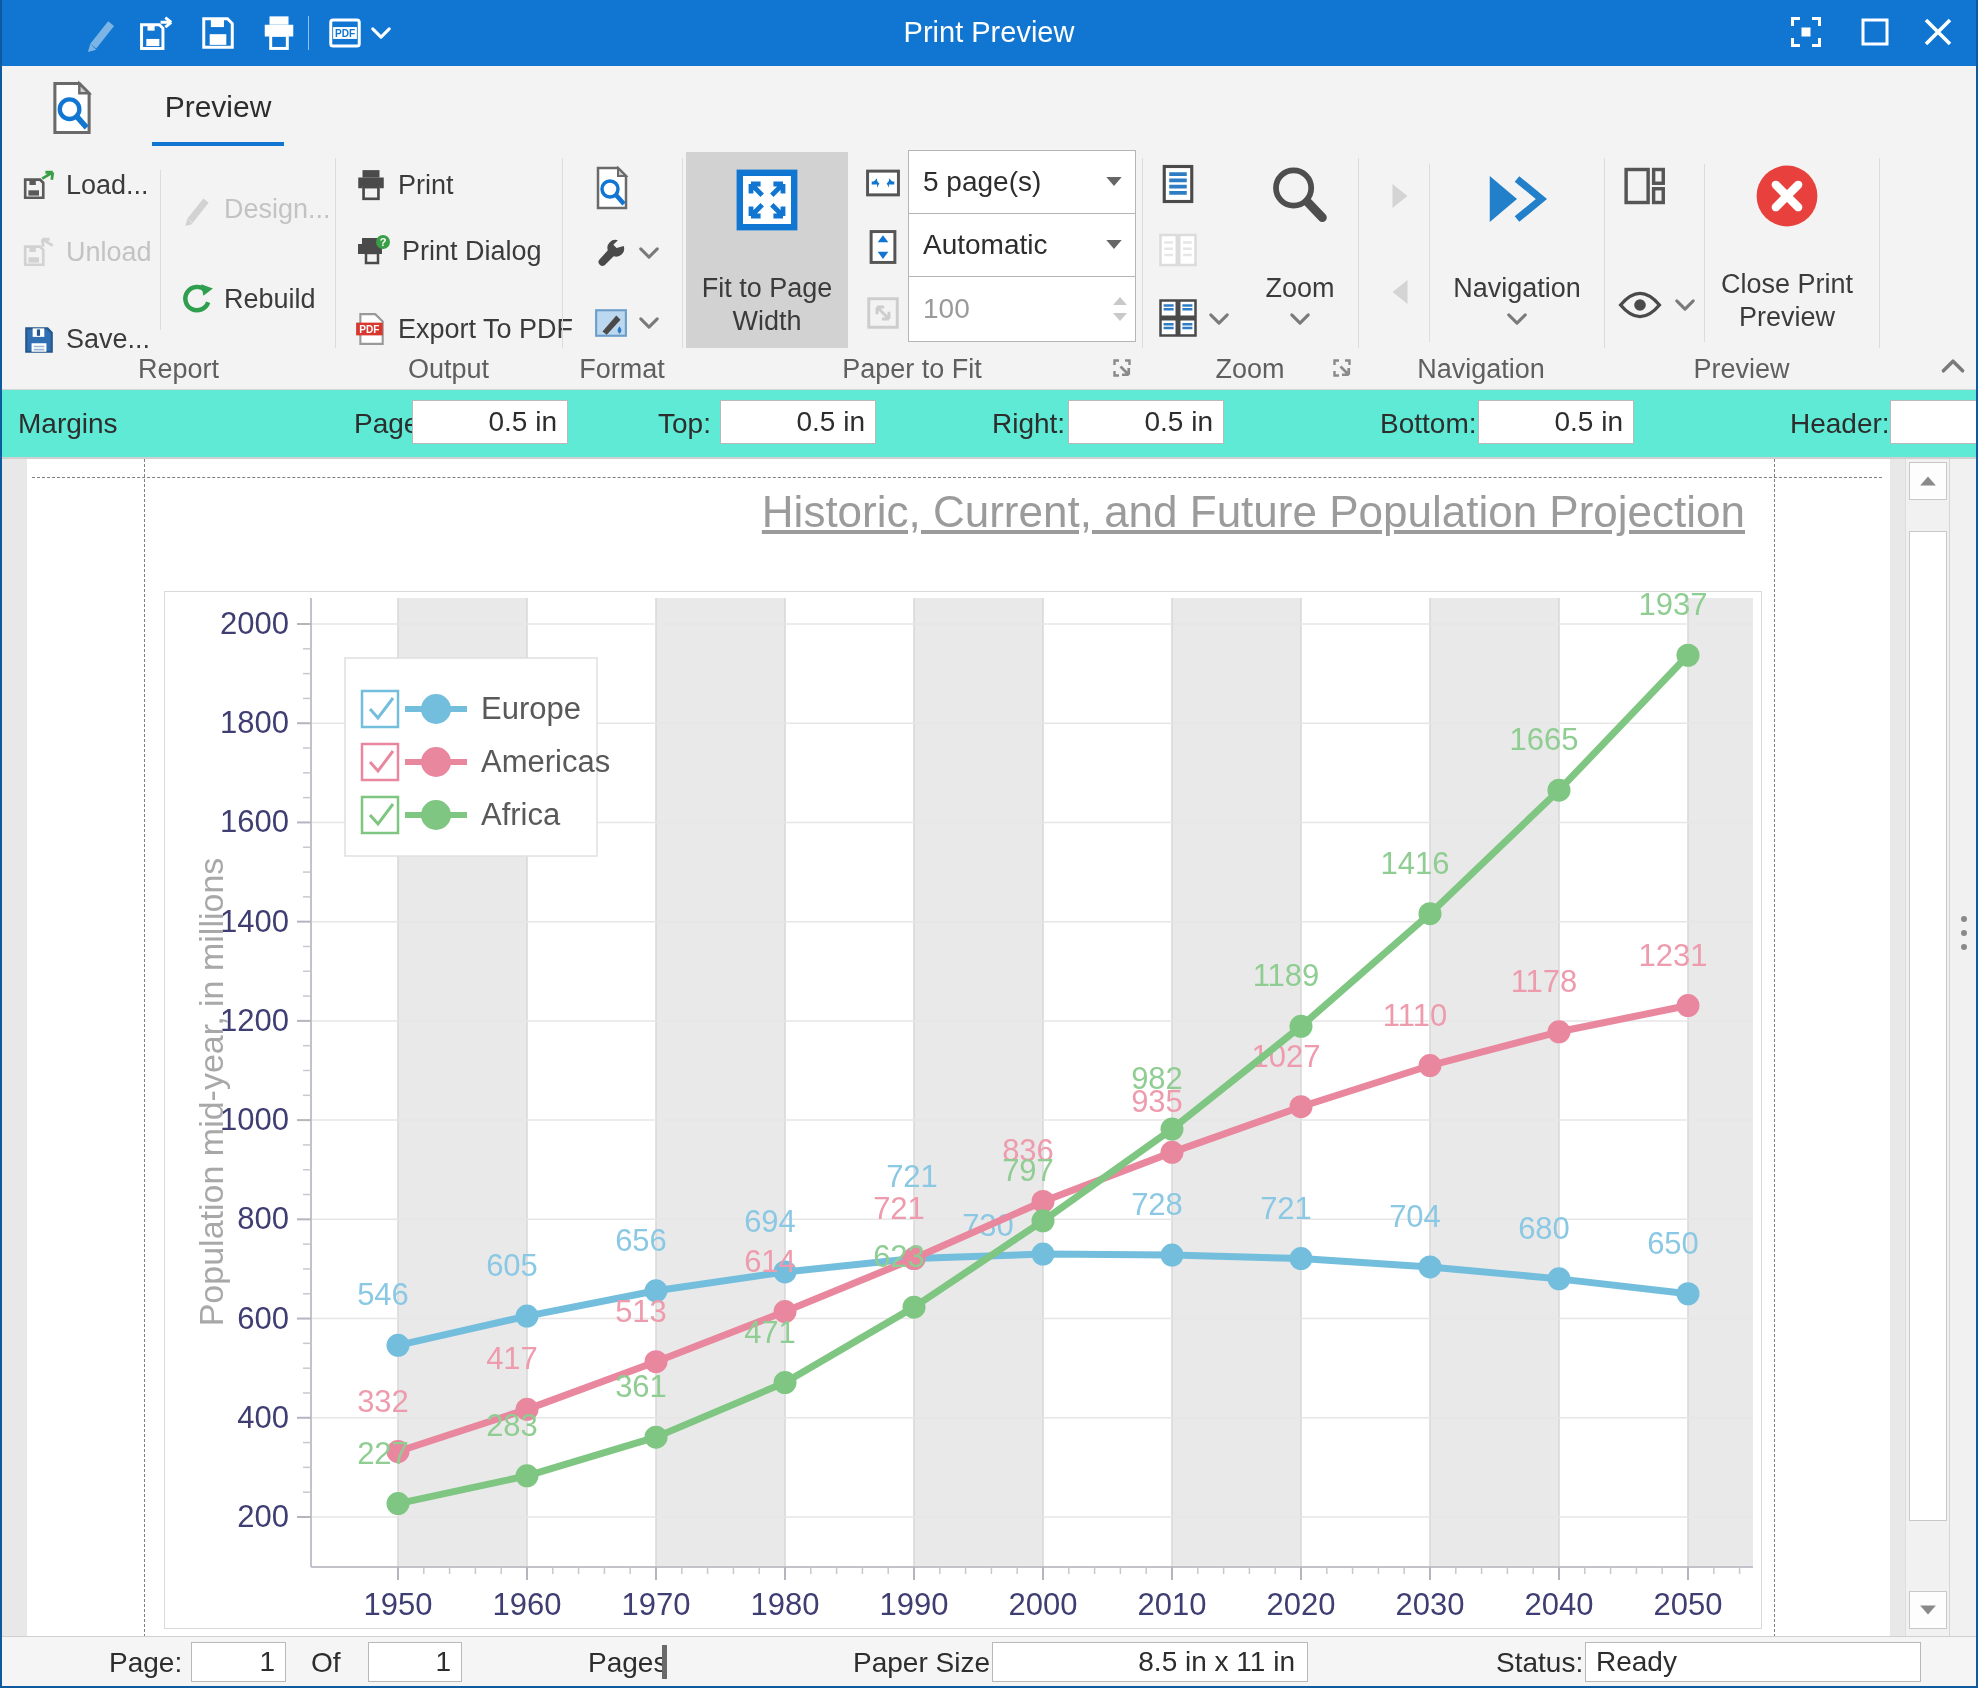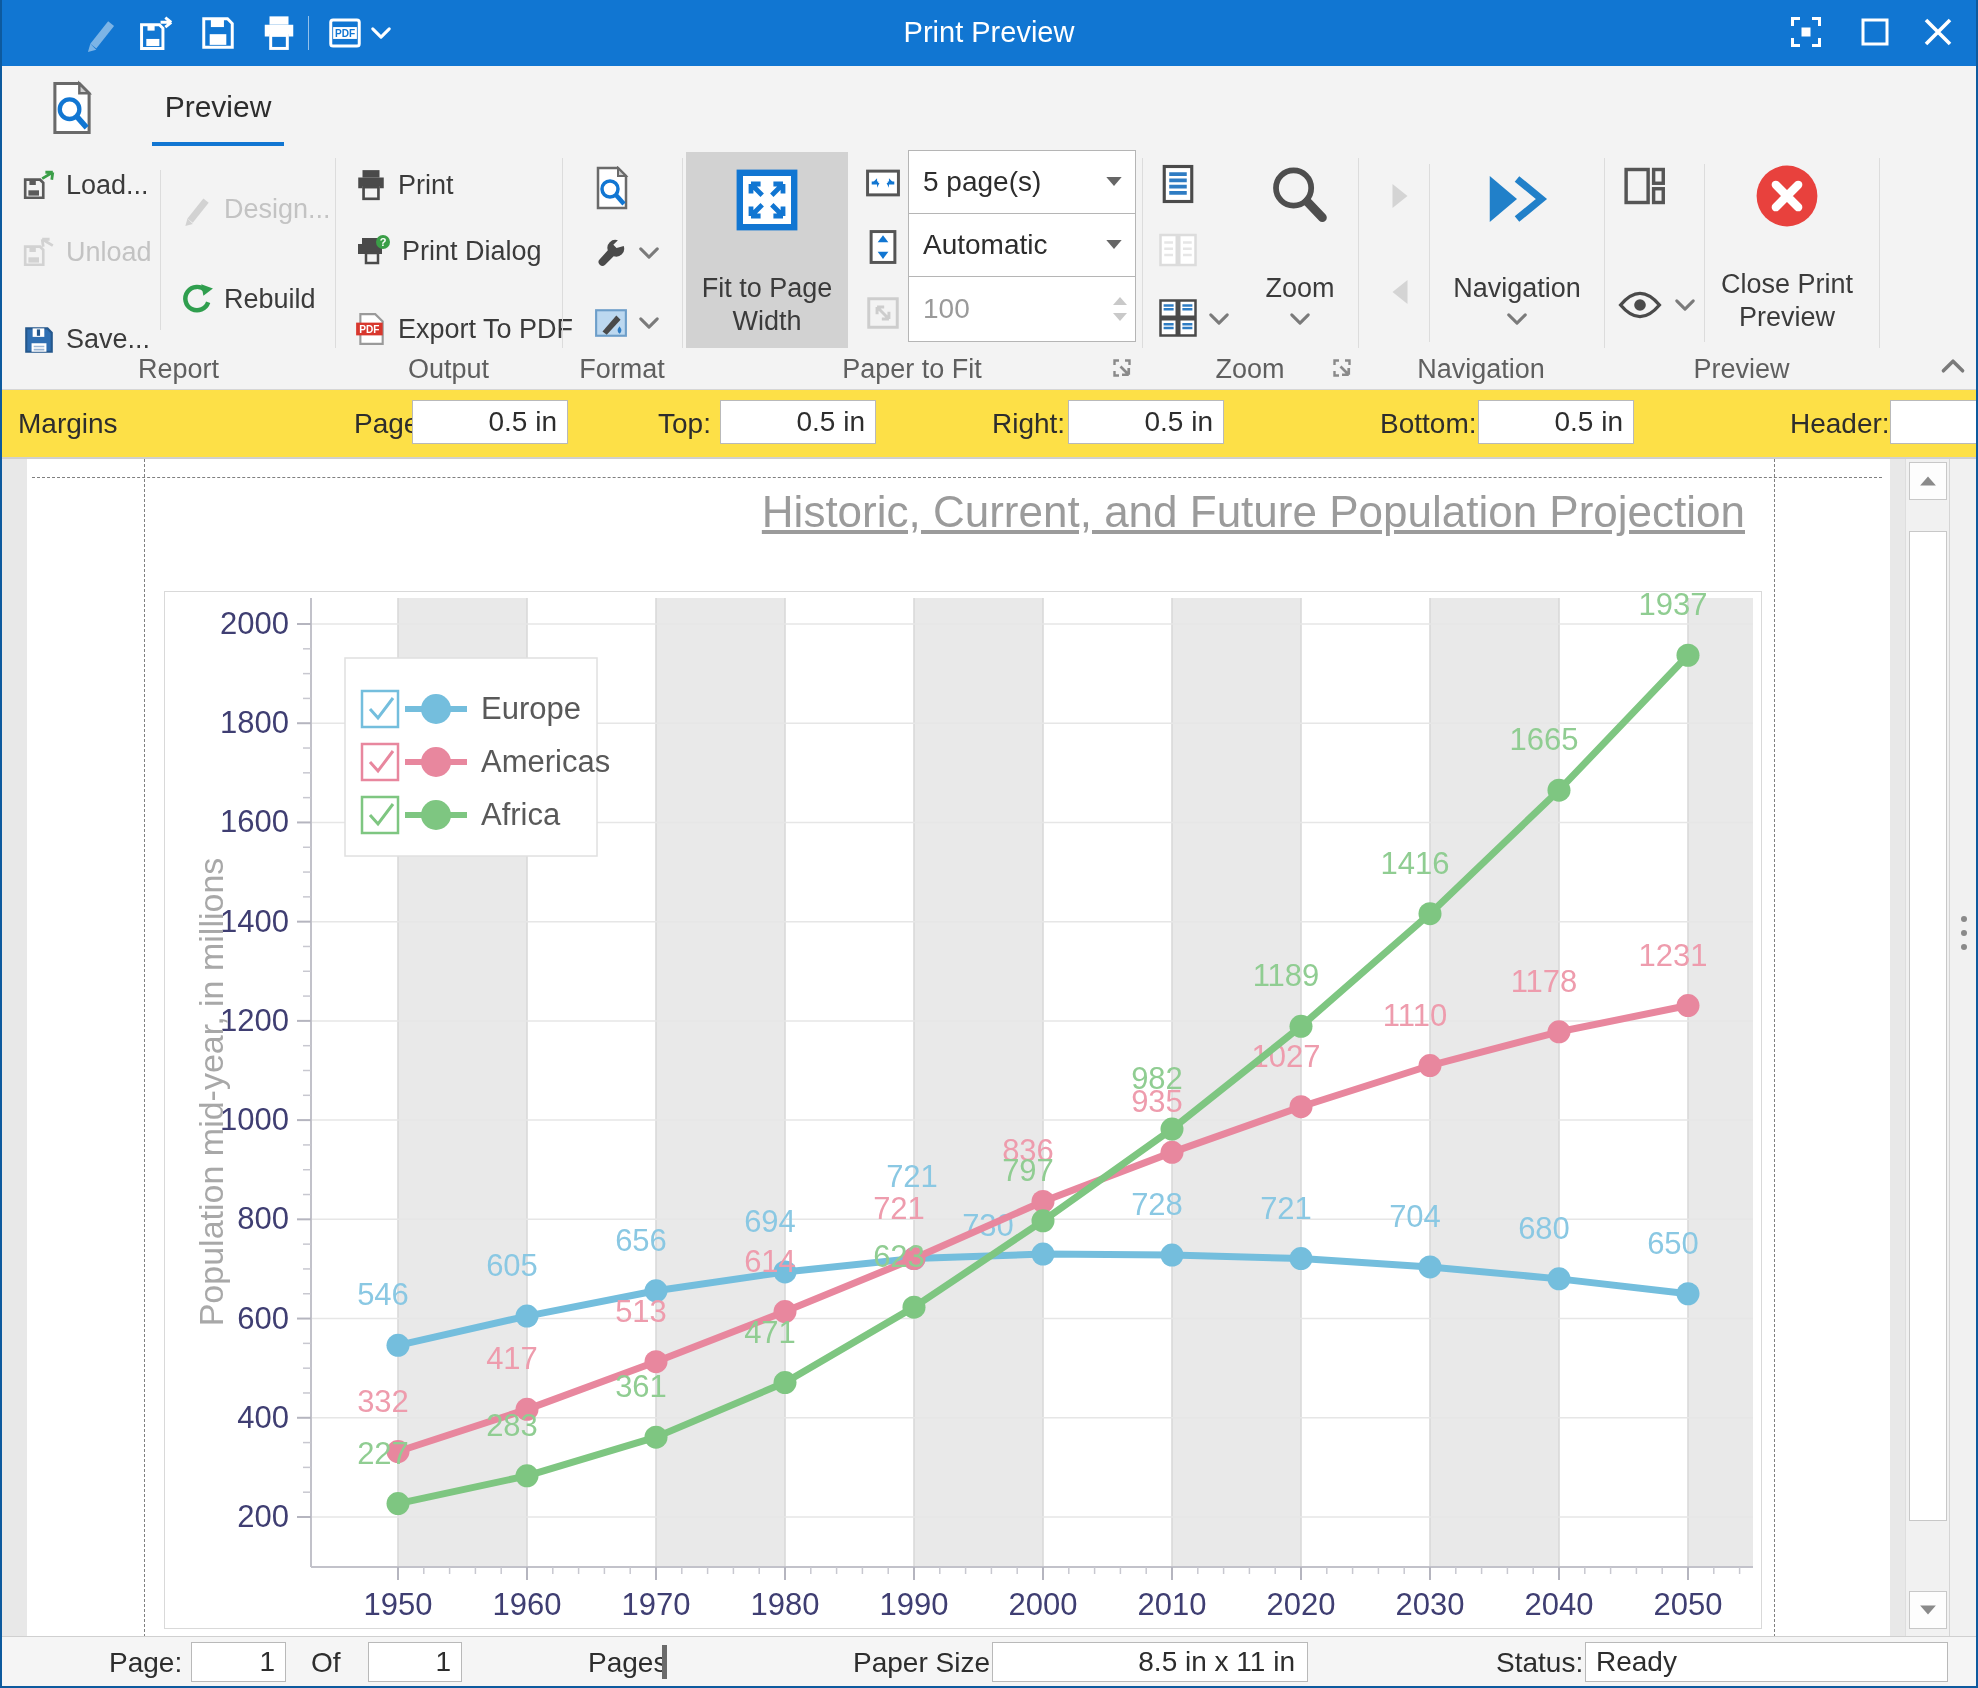--- a/index.html
+++ b/index.html
@@ -25,21 +25,21 @@
   .rbtn-row .lbl{font-size:27px;color:#3b3b3b;white-space:nowrap;}
   .rbtn-row.disabled .lbl{color:#c3c3c3;}
   .ic34{width:34px;height:34px;flex:0 0 auto;}
   .ic34 svg{width:100%;height:100%;display:block;}
   .bigbtn{position:absolute;text-align:center;}
   .bigbtn .txt{font-size:27px;color:#3b3b3b;line-height:33px;}
   .combo{position:absolute;background:#fff;border:1px solid #b5b5b5;box-sizing:border-box;display:flex;align-items:center;}
   .combo .val{flex:1;font-size:28px;color:#2d2d2d;padding-left:14px;}
   .combo .arr{width:30px;color:#666;}
   
-  #marginsbar{position:absolute;left:0;top:390px;width:100%;height:68px;background:#fde047;border-bottom:1px solid #d0d0d0;box-sizing:border-box;font-size:28px;color:#2d2d2d;}
+  #marginsbar{position:absolute;left:0;top:390px;width:100%;height:68px;background:#5eead4;border-bottom:1px solid #d0d0d0;box-sizing:border-box;font-size:28px;color:#2d2d2d;}
   .mlabel{position:absolute;top:18px;}
   .mbox{position:absolute;top:10px;height:44px;background:#fff;border:1px solid #b9b9b9;box-sizing:border-box;text-align:right;font-size:28px;color:#2d2d2d;line-height:42px;padding-right:10px;}
   
   #preview{position:absolute;left:0;top:458px;width:100%;height:1178px;background:#e8e8e8;border-top:1px solid #cfcfcf;box-sizing:border-box;}
   #page{position:absolute;left:25px;top:0;width:1863px;height:1178px;background:#fff;}
   .guide-v{position:absolute;top:0;height:1178px;width:0;border-left:1px dashed #808080;}
   .guide-h{position:absolute;left:5px;width:1850px;height:0;border-top:1px dashed #808080;}
   #chart-title{position:absolute;left:122px;top:28px;width:1596px;text-align:right;font-size:44px;color:#9b9b9b;text-decoration:underline;}
   #chart-box{position:absolute;left:137px;top:132px;width:1596px;height:1036px;border:1px solid #d9d9d9;box-sizing:content-box;background:#fff;}
   
@@ -798,15 +798,15 @@
   <div id="statusbar">
     <span class="slabel" style="left:107px">Page:</span>
     <div class="sbox" style="left:189px;width:95px;text-align:right;padding-right:10px">1</div>
     <span class="slabel" style="left:309px">Of</span>
     <div class="sbox" style="left:366px;width:94px;text-align:right;padding-right:10px">1</div>
     <span class="slabel" style="left:586px">Pages</span>
     <div class="abs" style="left:660px;top:8px;width:5px;height:34px;background:#6a6a6a"></div>
     <span class="slabel" style="left:851px">Paper Size:</span>
     <div class="sbox" style="left:990px;width:316px;text-align:right;padding-right:12px">8.5 in x 11 in</div>
     <span class="slabel" style="left:1494px">Status:</span>
-    <div class="sbox" style="left:1583px;width:363px;text-align:left;padding-left:10px">Ready</div>
+    <div class="sbox" style="left:1583px;width:336px;text-align:left;padding-left:10px">Ready</div>
   </div>
 </div>
 
 </body></html>

